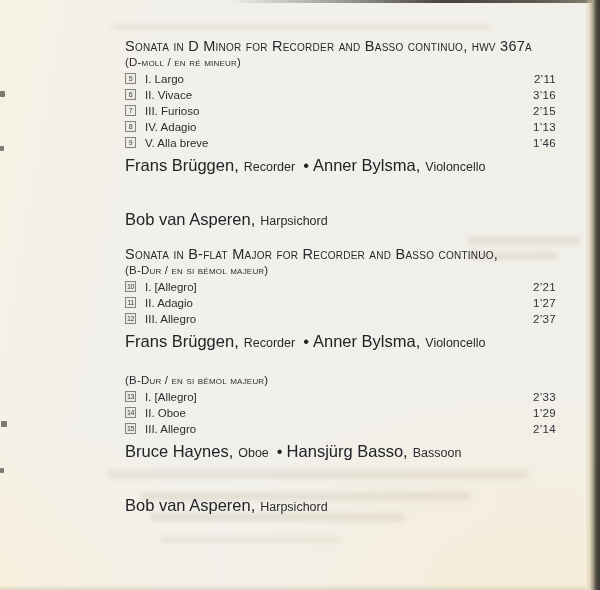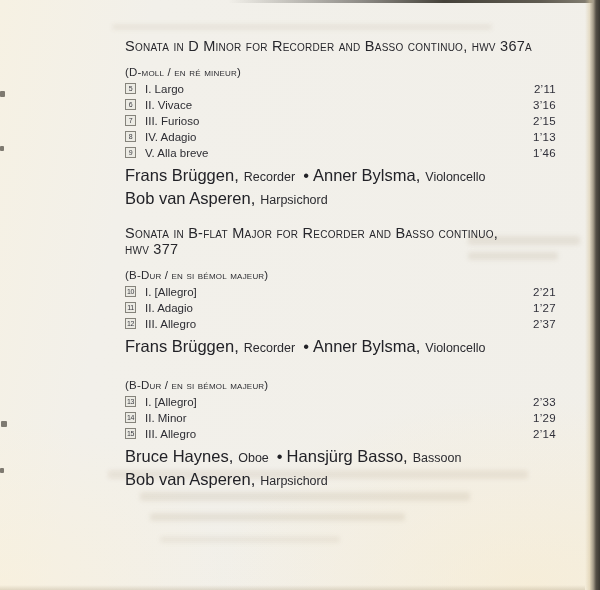--- a/index.html
+++ b/index.html
@@ -47,34 +47,34 @@
 
   .content{position:absolute;left:125px;top:38px;width:470px;color:#2b2b30;}
   .sonata{position:relative;}
   .sonata + .sonata{margin-top:14px;}
   .sonata:nth-child(3){margin-top:20px;}
   .title-line{
     font-variant:small-caps;font-size:14.5px;line-height:16px;
     letter-spacing:.25px;white-space:nowrap;color:#27272c;
   }
   .subtitle{
-    font-variant:small-caps;font-size:11.5px;line-height:13px;margin-top:12px;
+    font-variant:small-caps;font-size:11.5px;line-height:13px;margin-top:2px;
     letter-spacing:.2px;color:#2c2c31;
   }
   .tracks{margin-top:4px;width:431px;}
   .track-row{display:flex;height:16px;font-size:11.5px;}
   .tracknum{
     flex:0 0 auto;width:11px;height:11px;box-sizing:border-box;
     border:1px solid #85837b;background:#ecebe4;color:#3a3a40;
     font-size:7px;line-height:9px;text-align:center;letter-spacing:-.5px;
     margin-right:9px;
   }
   .trackname{color:#2d2d33;}
   .duration{margin-left:auto;color:#30303a;letter-spacing:.3px;}
-  .performers{font-size:16.5px;line-height:21px;color:#222227;}
+  .performers{font-size:16.5px;line-height:21px;color:#222227;margin-top:31px;}
   .tracks + .performers{margin-top:2px;}
   .pname::after{content:",";}
   .pinstr{font-size:12.5px;margin-left:5px;color:#2a2a2f;}
   .bullet{margin:0 4px 0 8px;}
 </style>
 </head>
 <body>
 
 <div class="page">
   <div class="ghost g1"></div>
@@ -117,21 +117,20 @@
             <span class="trackname">V. Alla breve</span>
             <span class="duration">1’46</span>
           </div>
         </div>
         <div class="performers"><span class="pname">Frans Brüggen</span><span class="pinstr">Recorder</span><span class="bullet">•</span><span class="pname">Anner Bylsma</span><span class="pinstr">Violoncello</span></div>
         <div class="performers"><span class="pname">Bob van Asperen</span><span class="pinstr">Harpsichord</span></div>
       </section>
       <section class="sonata">
         <div class="title">
           <div class="title-line">Sonata in B-flat Major for Recorder and Basso continuo,</div>
-          <div class="title-line">hwv 377</div>
         </div>
         <div class="subtitle">(B-Dur / en si bémol majeur)</div>
         <div class="tracks">
           <div class="track-row">
             <span class="tracknum">10</span>
             <span class="trackname">I. [Allegro]</span>
             <span class="duration">2’21</span>
           </div>
           <div class="track-row">
             <span class="tracknum">11</span>
@@ -149,21 +148,21 @@
       <section class="sonata">
         <div class="subtitle">(B-Dur / en si bémol majeur)</div>
         <div class="tracks">
           <div class="track-row">
             <span class="tracknum">13</span>
             <span class="trackname">I. [Allegro]</span>
             <span class="duration">2’33</span>
           </div>
           <div class="track-row">
             <span class="tracknum">14</span>
-            <span class="trackname">II. Minor</span>
+            <span class="trackname">II. Oboe</span>
             <span class="duration">1’29</span>
           </div>
           <div class="track-row">
             <span class="tracknum">15</span>
             <span class="trackname">III. Allegro</span>
             <span class="duration">2’14</span>
           </div>
         </div>
         <div class="performers"><span class="pname">Bruce Haynes</span><span class="pinstr">Oboe</span><span class="bullet">•</span><span class="pname">Hansjürg Basso</span><span class="pinstr">Bassoon</span></div>
         <div class="performers"><span class="pname">Bob van Asperen</span><span class="pinstr">Harpsichord</span></div>

